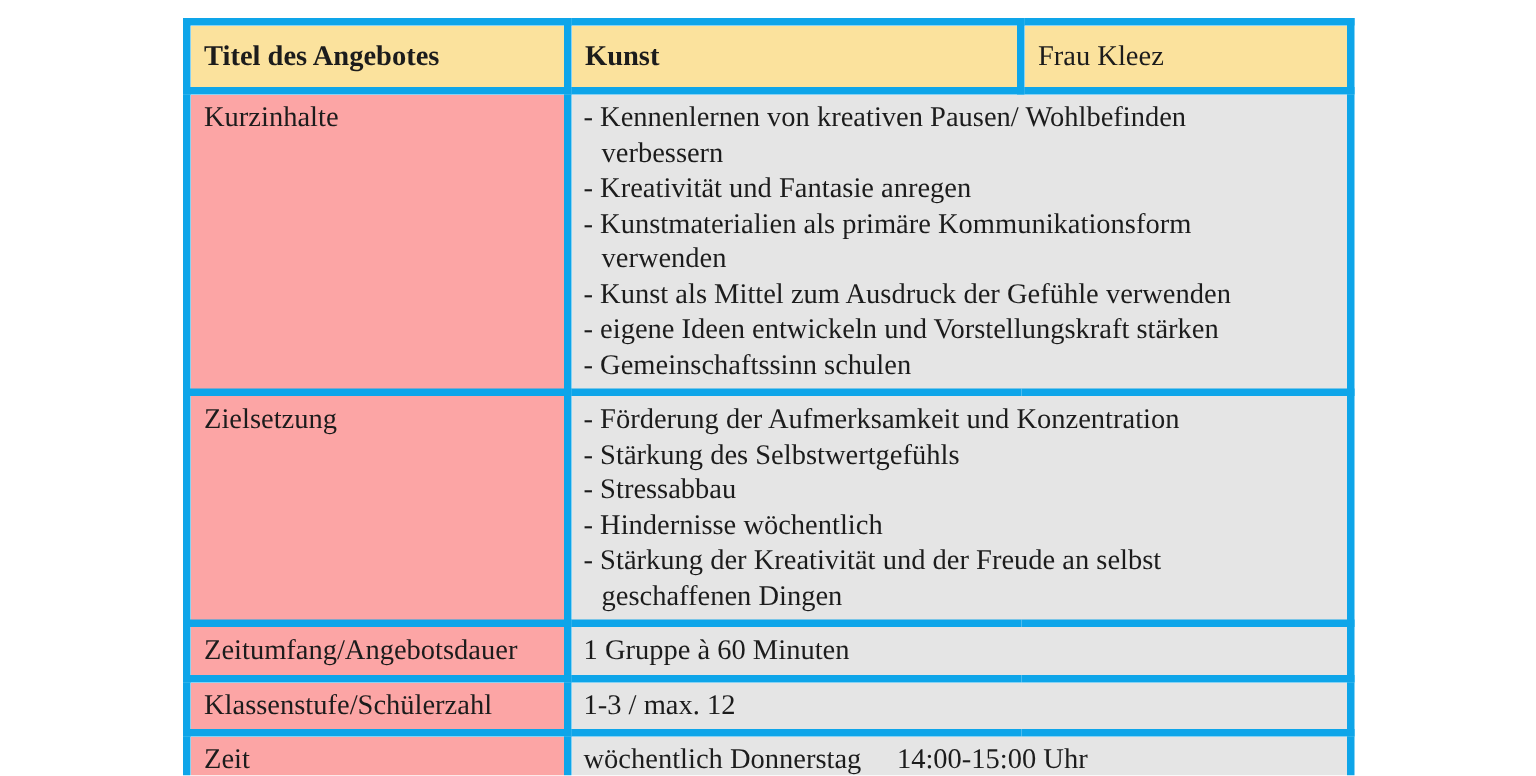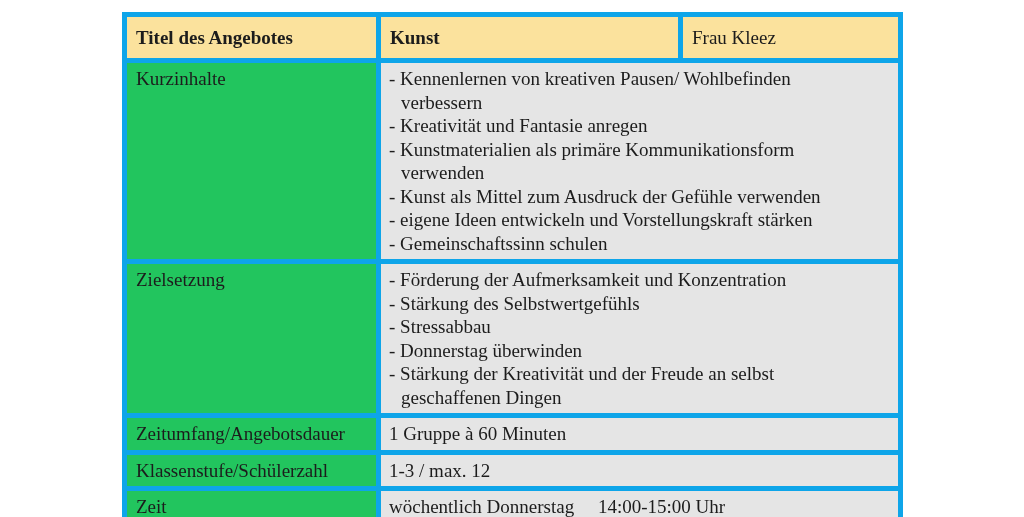--- a/index.html
+++ b/index.html
@@ -39,21 +39,21 @@
   tr.header-row td {
     background: #FBE29D;
     height: 41px;
     vertical-align: middle;
     padding: 0 6px 0 9px;
   }
   tr.header-row td.hdr-bold { font-weight: bold; }
   
   td.label-cell {
     padding: 4px 6px 2px 9px;
-    background: #22c55e;
+    background: #fca5a5;
   }
   td.content-cell {
     padding: 4px 22px 4px 8px;
     background: #e5e5e5;
   }
   td.content-cell .val { white-space: pre-wrap; }
   .bullet {
     padding-left: 12px;
     text-indent: -12px;
     white-space: pre-wrap;
@@ -92,21 +92,21 @@
           <div class="bullet">- Gemeinschaftssinn schulen</div>
         </td>
       </tr>
 
       <tr class="row-zielsetzung">
         <td class="label-cell">Zielsetzung</td>
         <td class="content-cell" colspan="2">
           <div class="bullet">- Förderung der Aufmerksamkeit und Konzentration</div>
           <div class="bullet">- Stärkung des Selbstwertgefühls</div>
           <div class="bullet">- Stressabbau</div>
-          <div class="bullet">- Donnerstag überwinden</div>
+          <div class="bullet">- Hindernisse wöchentlich</div>
           <div class="bullet">- Stärkung der Kreativität und der Freude an selbst geschaffenen Dingen</div>
         </td>
       </tr>
 
       <tr class="row-zeitumfang">
         <td class="label-cell">Zeitumfang/Angebotsdauer</td>
         <td class="content-cell" colspan="2">
           <span class="val">1 Gruppe à 60 Minuten</span>
         </td>
       </tr>

